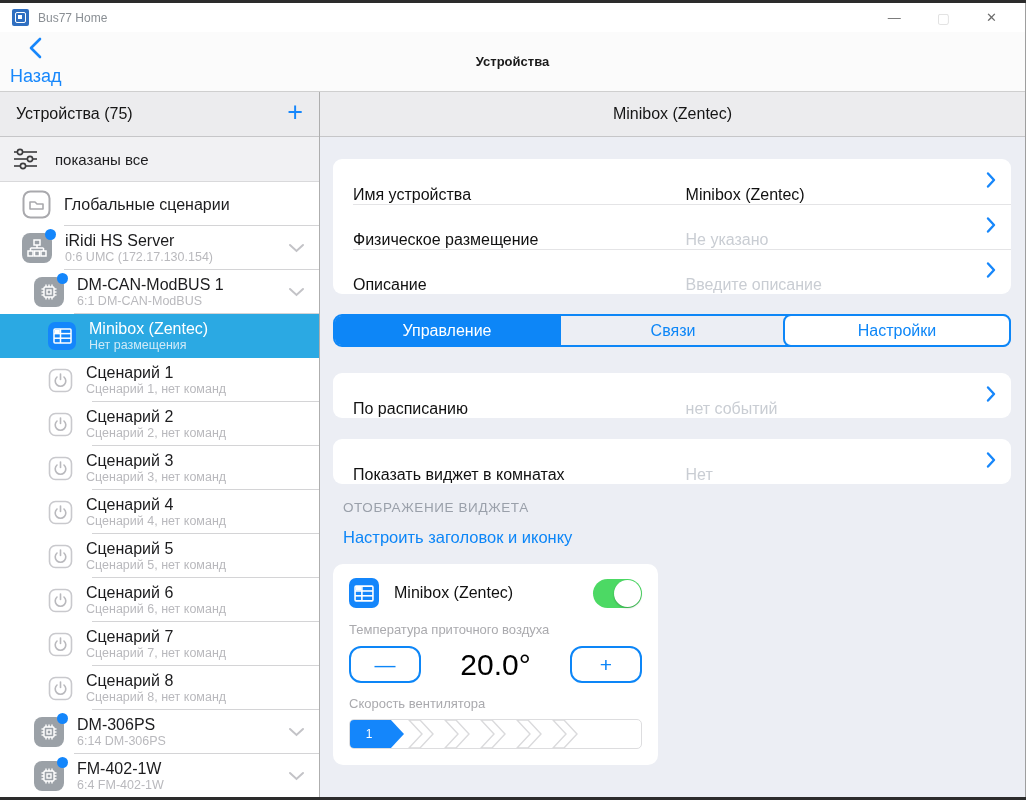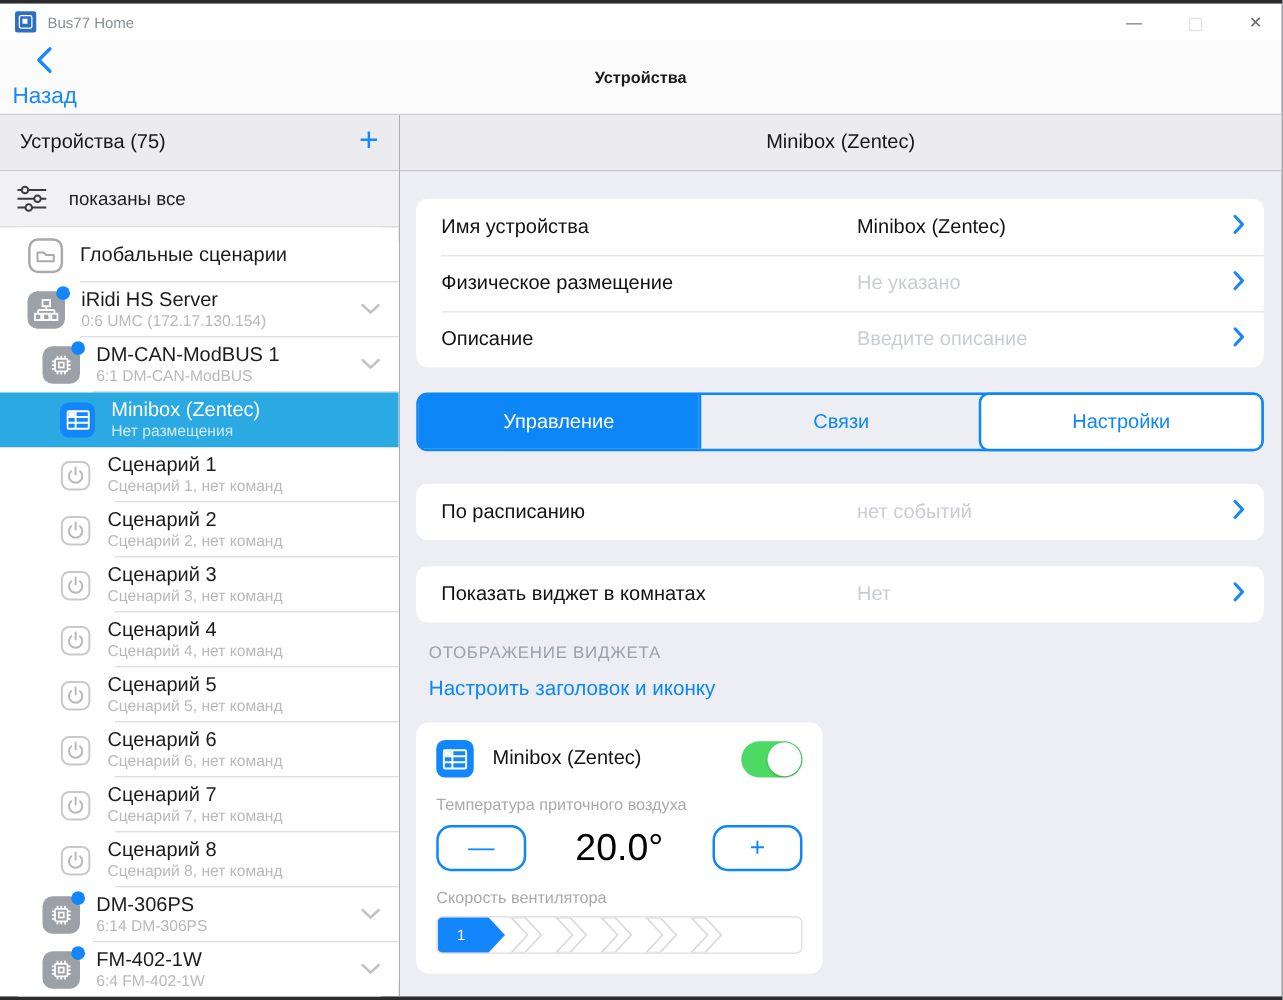--- a/index.html
+++ b/index.html
@@ -3,21 +3,21 @@
 <meta charset="utf-8">
 <style>
   * { margin:0; padding:0; box-sizing:border-box; }
   html,body { width:1026px; height:800px; overflow:hidden; }
   body { background:#2c2c2c; font-family:"Liberation Sans", sans-serif; position:relative; }
 
   .window { position:absolute; top:3px; left:0; right:0; bottom:3px; background:#fff;
             display:flex; flex-direction:column; border-right:1px solid #9e9e9e; }
 
   
-  .titlebar { height:29px; flex:0 0 29px; display:flex; align-items:center; padding:0 15px 0 12px; background:#fff; }
+  .titlebar { height:29px; flex:0 0 29px; display:flex; align-items:center; padding:0 28px 0 12px; background:#fff; }
   .app-icon { width:17px; height:17px; background:#2f6fc1; border-radius:2px; position:relative; flex:0 0 17px; }
   .app-icon::before { content:""; position:absolute; left:3px; top:3px; width:9px; height:9px; border:1.5px solid #fff; border-radius:2px; }
   .app-icon::after  { content:""; position:absolute; left:6px; top:6px; width:4px; height:4px; background:#fff; }
   .titlebar-title { margin-left:9px; font-size:12px; color:#8a8f94; }
   .win-controls { margin-left:auto; display:flex; align-items:center; gap:36px; }
   .win-btn { font-size:13px; color:#6b6b6b; line-height:1; cursor:default; }
   .win-btn.max { color:#dcdcdc; font-size:14px; }
 
   
   .nav { height:60px; flex:0 0 60px; background:#fbfbfb; border-bottom:1px solid #cfcfcf; position:relative;
@@ -54,28 +54,28 @@
   .t-row.selected .t-title { color:#fff; }
   .t-row.selected .t-sub { color:#cfeaf8; }
 
   
   .detail { flex:1; display:flex; flex-direction:column; background:#eceef4; min-width:0; }
   .d-header { height:45px; flex:0 0 45px; background:#ececee; border-bottom:1px solid #c6c6c8;
               display:flex; align-items:center; justify-content:center; font-size:16px; color:#161616; }
   .d-body { flex:1; padding:22px 14px 0 13px; overflow:hidden; }
 
   .card { background:#fff; border-radius:9px; position:relative; }
-  .f-row { height:45px; display:flex; align-items:center; padding:0 40px 0 20px; position:relative; }
+  .f-row { height:45px; display:flex; align-items:flex-end; padding:0 40px 0 20px; position:relative; }
   .f-row + .f-row::before { content:""; position:absolute; top:0; left:20px; right:0; height:1px; background:#e4e4e6; }
   .f-label { font-size:16px; color:#111; white-space:nowrap; }
   .f-value { position:absolute; left:52%; font-size:16px; color:#111; white-space:nowrap; }
   .f-value.ph { color:#c9cdd3; }
   .chev-r { position:absolute; right:15px; top:50%; transform:translateY(-50%); }
 
-  .tabs { margin-top:20px; height:47px; display:flex; border:2px solid #0d86f7; border-radius:9px; background:#eceef4; }
+  .tabs { margin-top:20px; height:33px; display:flex; border:2px solid #0d86f7; border-radius:9px; background:#eceef4; }
   .tab { flex:1; display:flex; align-items:center; justify-content:center; font-size:16px; color:#0d86f7; cursor:default; }
   .tab.active { background:#0d86f7; color:#fff; border-radius:6px 0 0 6px; }
   .tab.mid { border-left:2px solid #0d86f7; }
   .tab.boxed { background:#fff; border:2px solid #0d86f7; border-radius:8px; margin:-2px; }
 
   .card.single-1 { margin-top:26px; }
   .card.single-2 { margin-top:21px; }
 
   .section-label { margin:16px 0 0 10px; font-size:13.5px; color:#9aa0aa; letter-spacing:0.6px; }
   .config-link { margin:13px 0 0 10px; font-size:16.5px; color:#0d86f7; cursor:default; }

